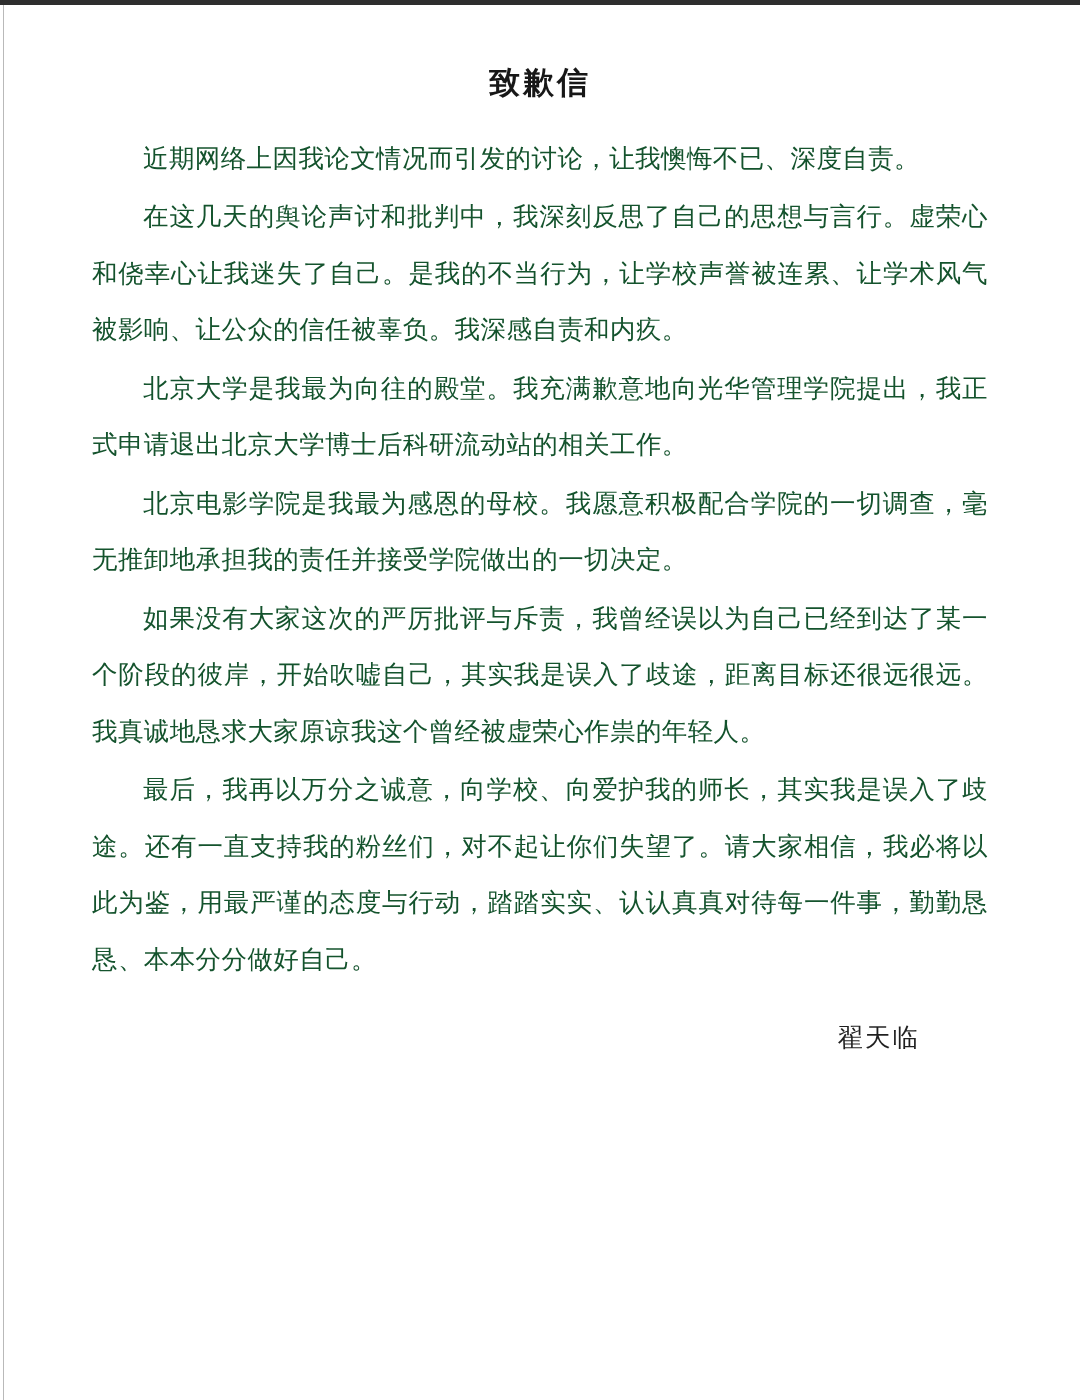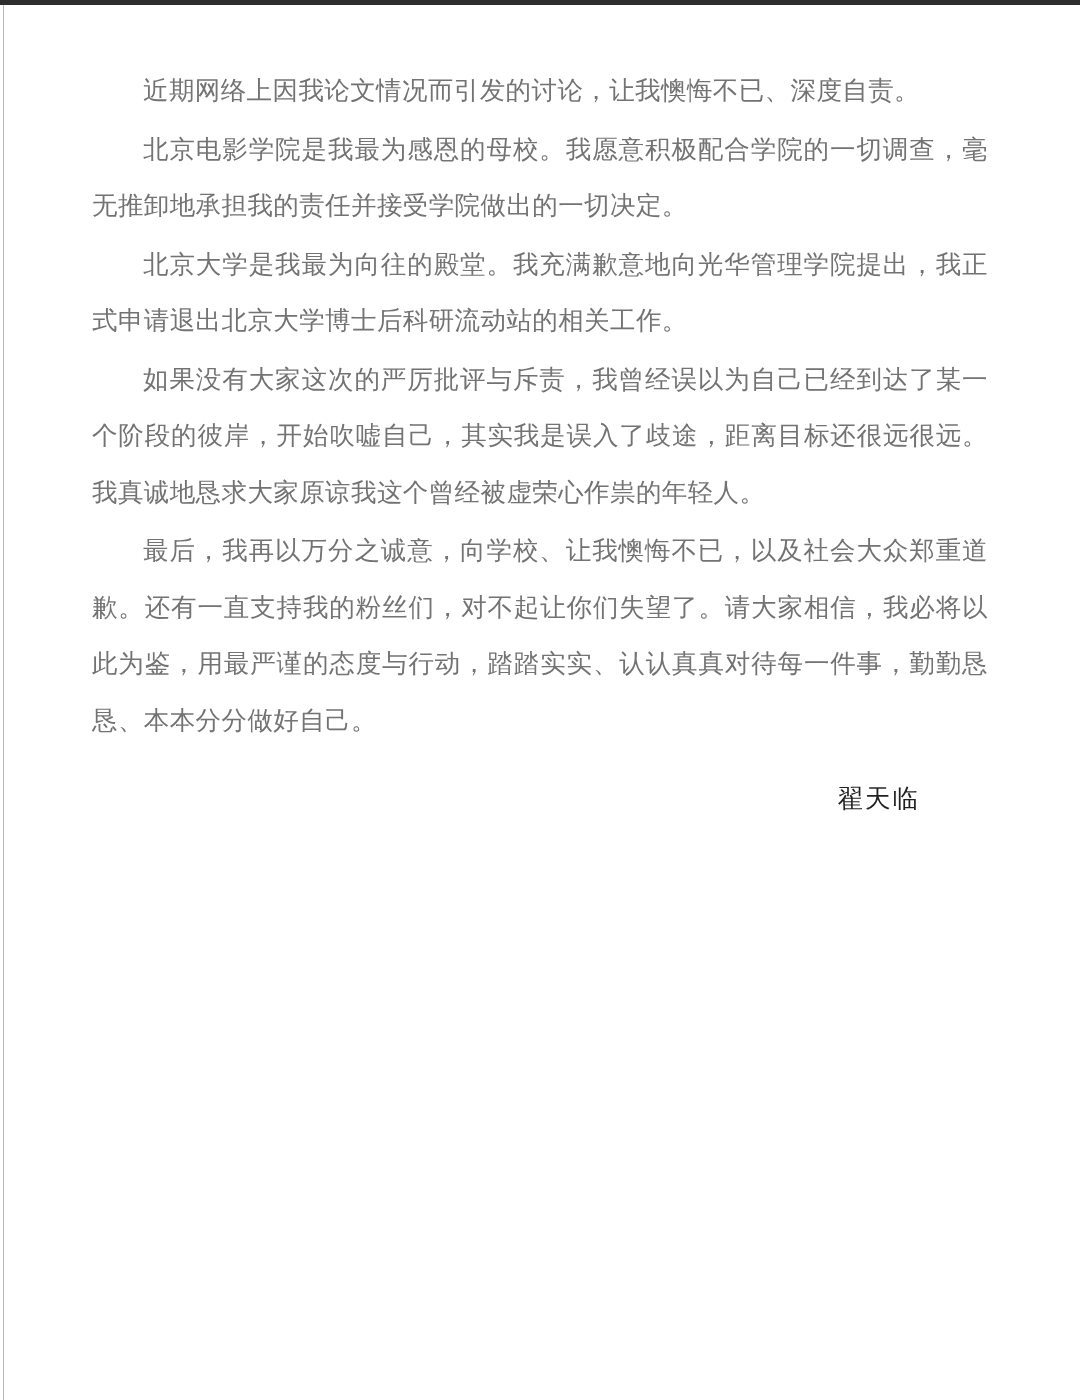--- a/index.html
+++ b/index.html
@@ -63,21 +63,21 @@
     font-family: "DejaVu Serif", "Liberation Serif", serif;
   }
 
   .para {
     font-size: 25.5px;
     line-height: 56.5px;
     text-align: justify;
     text-justify: inter-character;
     text-indent: 2em;
     margin: 0 0 2px 0;
-    color: #737373;
+    color: #14532d;
     letter-spacing: 0.4px;
     -webkit-hyphens: none;
     hyphens: none;
     word-break: break-all;
   }
 
   .signature-block {
     margin-top: 26px;
     text-align: right;
   }
@@ -93,32 +93,34 @@
 </head>
 <body>
 
 <div id="page">
 
   <div class="scan-top-band"></div>
   <div class="scan-left-rule"></div>
 
   <div class="doc-body">
 
+    <h1 class="doc-title">致歉信</h1>
 
     <p class="para">近期网络上因我论文情况而引发的讨论，让我懊悔不已、深度自责。</p>
 
+    <p class="para">在这几天的舆论声讨和批判中，我深刻反思了自己的思想与言行。虚荣心和侥幸心让我迷失了自己。是我的不当行为，让学校声誉被连累、让学术风气被影响、让公众的信任被辜负。我深感自责和内疚。</p>
 
+
+    <p class="para">北京大学是我最为向往的殿堂。我充满歉意地向光华管理学院提出，我正式申请退出北京大学博士后科研流动站的相关工作。</p>
 
     <p class="para">北京电影学院是我最为感恩的母校。我愿意积极配合学院的一切调查，毫无推卸地承担我的责任并接受学院做出的一切决定。</p>
 
-    <p class="para">北京大学是我最为向往的殿堂。我充满歉意地向光华管理学院提出，我正式申请退出北京大学博士后科研流动站的相关工作。</p>
-
     <p class="para">如果没有大家这次的严厉批评与斥责，我曾经误以为自己已经到达了某一个阶段的彼岸，开始吹嘘自己，其实我是误入了歧途，距离目标还很远很远。我真诚地恳求大家原谅我这个曾经被虚荣心作祟的年轻人。</p>
 
-    <p class="para">最后，我再以万分之诚意，向学校、让我懊悔不已，以及社会大众郑重道歉。还有一直支持我的粉丝们，对不起让你们失望了。请大家相信，我必将以此为鉴，用最严谨的态度与行动，踏踏实实、认认真真对待每一件事，勤勤恳恳、本本分分做好自己。</p>
+    <p class="para">最后，我再以万分之诚意，向学校、向爱护我的师长，其实我是误入了歧途。还有一直支持我的粉丝们，对不起让你们失望了。请大家相信，我必将以此为鉴，用最严谨的态度与行动，踏踏实实、认认真真对待每一件事，勤勤恳恳、本本分分做好自己。</p>
 
     <div class="signature-block">
       <div class="sig-name">翟天临</div>
 
     </div>
 
   </div>
 </div>
 
 </body></html>

